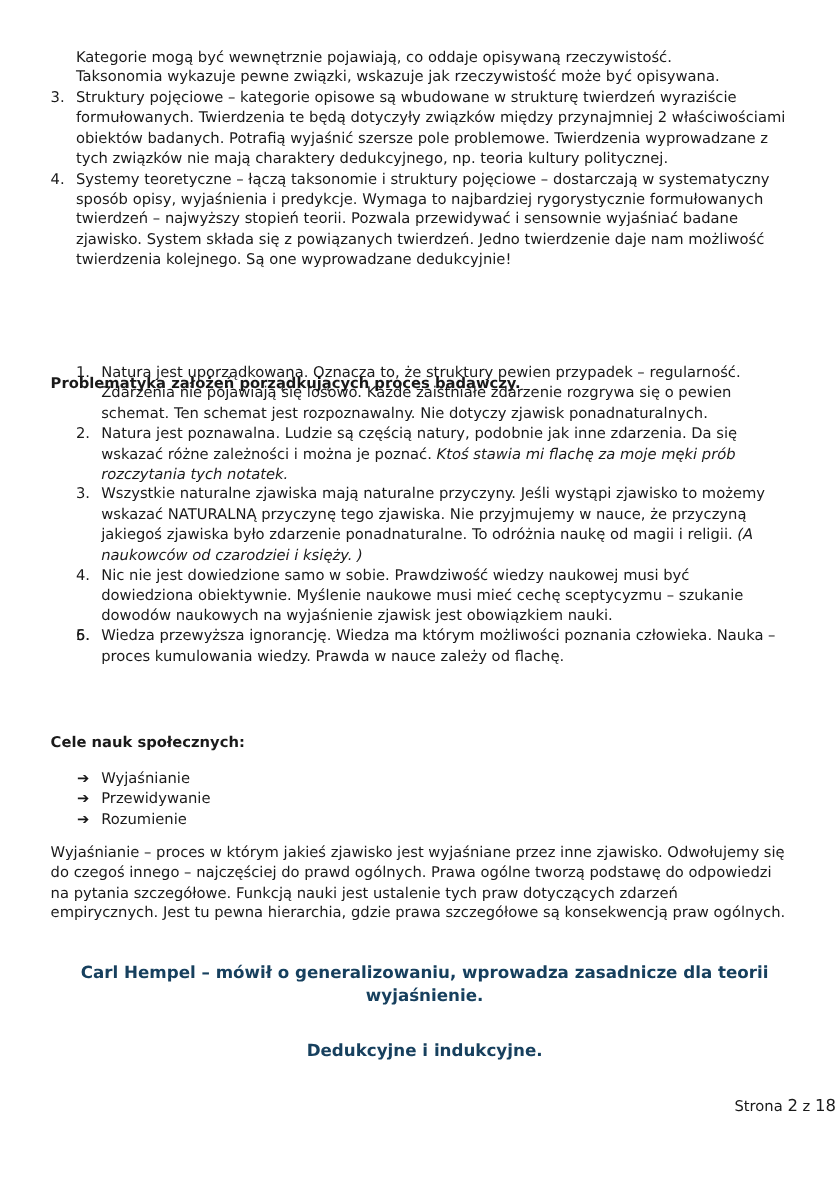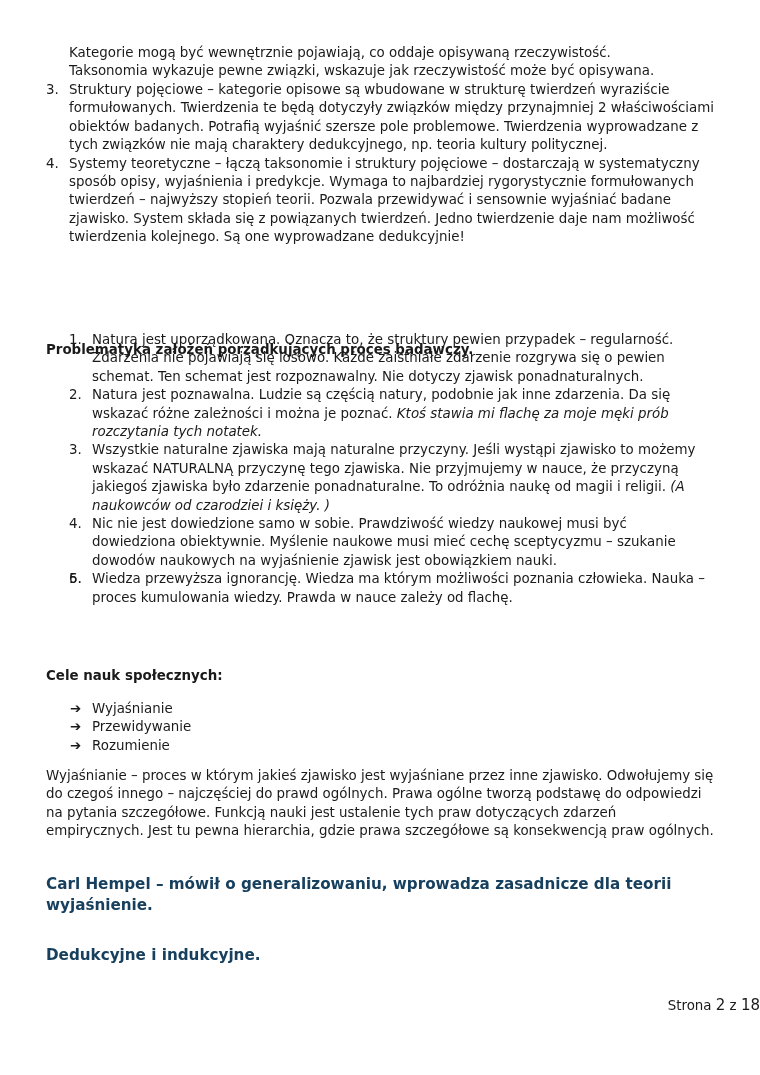--- a/index.html
+++ b/index.html
@@ -15,21 +15,21 @@
     .cont { position: absolute; left: 69px; width: 660px; }
     .b { font-weight: normal; }
     .i { font-style: italic; }
     .heading { position: absolute; left: 46px; font-weight: bold; }
     .ol2 { position: absolute; left: 69px; width: 640px; margin: 0; padding: 0; list-style: none; }
     .ol2 .li { padding-left: 23px; }
     .bullets { position: absolute; left: 70px; margin: 0; padding: 0; list-style: none; }
     .bullets .bl { position: relative; padding-left: 22px; }
     .bullets .arrow { position: absolute; left: 0; top: 0; font-weight: bold; }
     .para { position: absolute; left: 46px; width: 672px; }
-    .blue { position: absolute; left: 46px; width: 680px; color: #17405e; font-weight: bold; font-size: 15.2px; line-height: 21px; }
+    .blue { position: absolute; left: 46px; width: 680px; color: #17405e; font-weight: bold; font-size: 15.2px; line-height: 21px; text-align: center; }
     .footer { position: absolute; top: 996px; left: 0; width: 760px; text-align: right; font-size: 13.4px; }
     .footer .b { font-size: 15px; }
   </style>
 </head>
 <body>
 
 <div class="page">
 
   <div class="cont" style="top:44px;">
     <div>Kategorie mogą być wewnętrznie pojawiają, co oddaje opisywaną rzeczywistość.</div>

